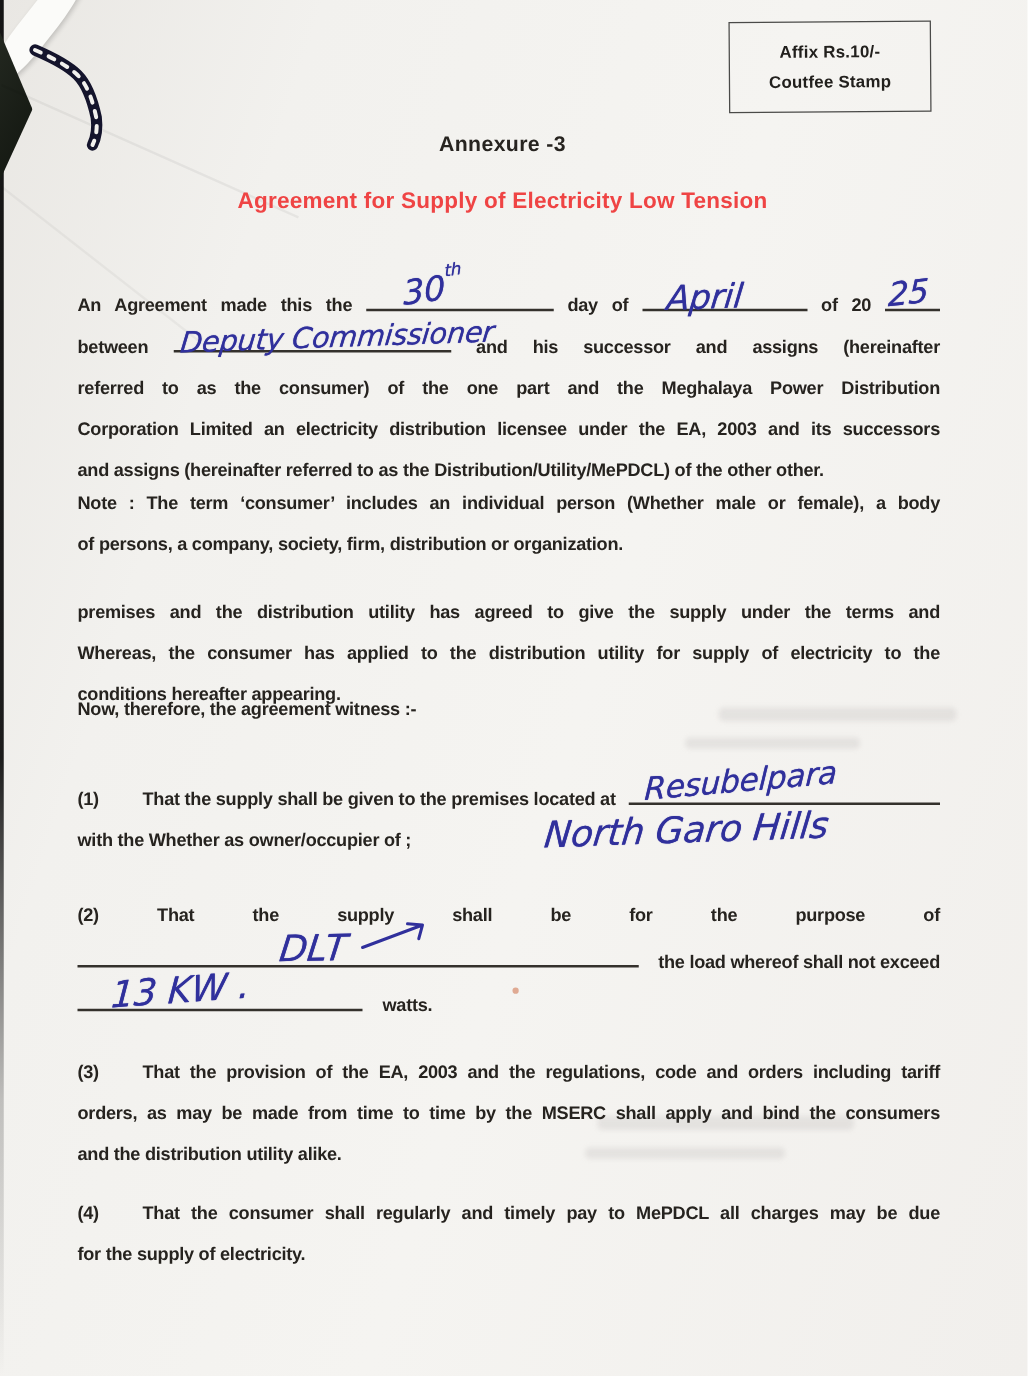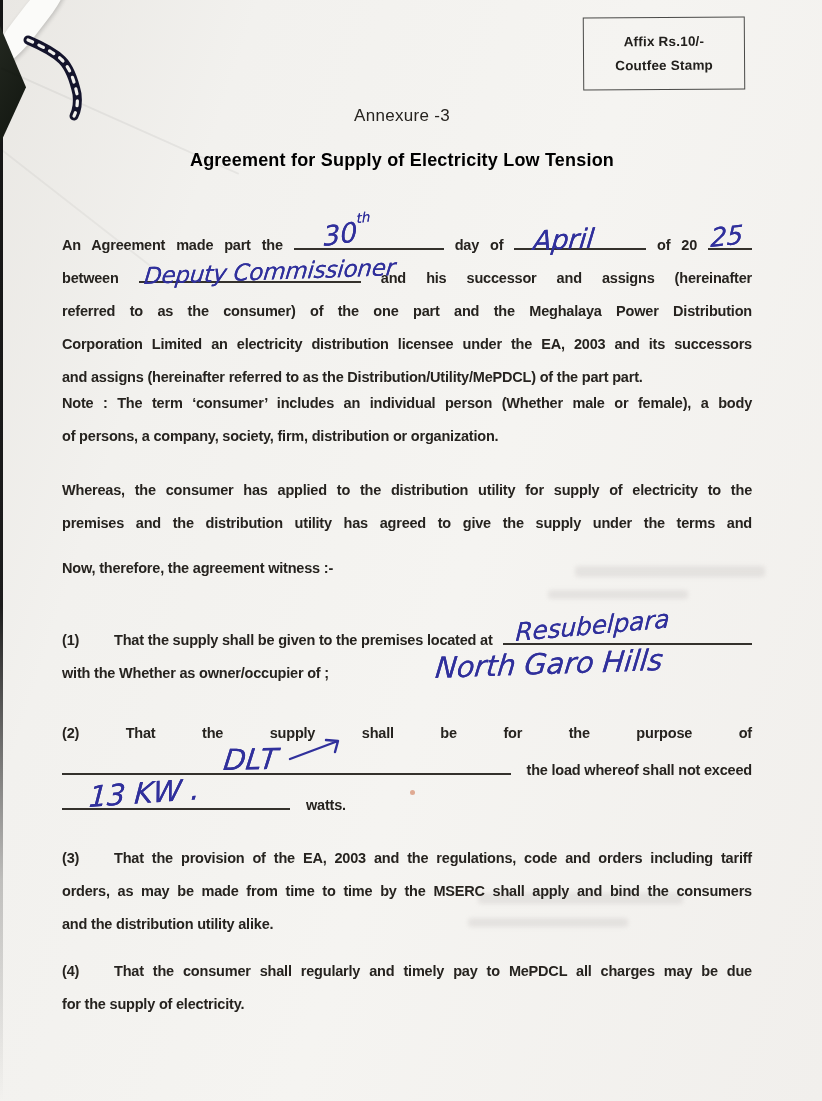--- a/index.html
+++ b/index.html
@@ -25,23 +25,23 @@
   .speck{position:absolute;width:5px;height:5px;border-radius:50%;background:rgba(205,110,70,.55);}
 
   
   .stamp{position:absolute;left:583px;top:17px;width:160px;height:71px;
     border:1.5px solid #4a4a48;transform:rotate(-.4deg);
     display:flex;flex-direction:column;align-items:center;justify-content:center;
     color:#22201d;font-weight:700;font-size:13.5px;line-height:24px;letter-spacing:.2px;}
 
   
   .annexure{position:absolute;top:106px;left:0;width:804px;text-align:center;
-    font-size:17px;font-weight:400;color:#272420;letter-spacing:.3px;}
+    font-size:17px;font-weight:700;color:#272420;letter-spacing:.3px;}
   .doc-title{position:absolute;top:150px;left:0;width:804px;text-align:center;
-    font-size:18px;font-weight:700;color:#000000;letter-spacing:.2px;}
+    font-size:18px;font-weight:700;color:#ef4444;letter-spacing:.2px;}
 
   
   .block{position:absolute;left:62px;width:690px;color:#26231f;
     font-size:14.5px;font-weight:700;line-height:33px;letter-spacing:-.2px;}
   .jline{text-align:justify;text-align-last:justify;white-space:normal;}
   .flexline{display:flex;align-items:baseline;}
   .num{display:inline-block;width:52px;flex:0 0 52px;}
   .blank{display:inline-block;position:relative;border-bottom:2px solid #34312c;height:14px;vertical-align:baseline;}
   .blank.grow{flex:1 1 auto;display:block;}
 
@@ -73,21 +73,21 @@
 <div class="stamp">
   <span>Affix Rs.10/-</span>
   <span>Coutfee Stamp</span>
 </div>
 
 <div class="annexure">Annexure -3</div>
 <div class="doc-title">Agreement for Supply of Electricity Low Tension</div>
 
 <div class="block" style="top:229px;">
   <div class="jline">
-    <span>An Agreement made part the</span>
+    <span>An Agreement made this the</span>
     <span class="blank" style="width:150px;">
       <span class="hw" style="left:30px;bottom:-2px;font-size:27px;transform:rotate(-8deg) skewX(-6deg);"><span>30</span><sup>th</sup></span>
     </span>
     <span>day of</span>
     <span class="blank" style="width:132px;">
       <span class="hw" style="left:18px;bottom:-6px;font-size:27px;transform:rotate(-2deg) skewX(-8deg);">April</span>
     </span>
     <span>of 20</span>
     <span class="blank" style="width:44px;">
       <span class="hw" style="left:2px;bottom:-3px;font-size:26px;transform:rotate(-6deg) skewX(-8deg);">25</span>
@@ -95,31 +95,32 @@
   </div>
   <div class="jline">
     <span>between</span>
     <span class="blank" style="width:222px;">
       <span class="hw" style="left:4px;bottom:-7px;font-size:23px;transform:rotate(-2deg) skewX(-8deg);">Deputy Commissioner</span>
     </span>
     <span>and his successor and assigns (hereinafter</span>
   </div>
   <div class="jline">referred to as the consumer) of the one part and the Meghalaya Power Distribution</div>
   <div class="jline">Corporation Limited an electricity distribution licensee under the EA, 2003 and its successors</div>
-  <div>and assigns (hereinafter referred to as the Distribution/Utility/MePDCL) of the part part.</div>
+  <div>and assigns (hereinafter referred to as the Distribution/Utility/MePDCL) of the other other.</div>
 </div>
 
 <div class="block" style="top:387px;">
   <div class="jline">Note : The term ‘consumer’ includes an individual person (Whether male or female), a body</div>
   <div>of persons, a company, society, firm, distribution or organization.</div>
 </div>
 
 <div class="block" style="top:474px;">
+  <div class="jline">premises and the distribution utility has agreed to give the supply under the terms and</div>
   <div class="jline">Whereas, the consumer has applied to the distribution utility for supply of electricity to the</div>
-  <div class="jline">premises and the distribution utility has agreed to give the supply under the terms and</div>
+  <div>conditions hereafter appearing.</div>
 </div>
 
 <div class="block" style="top:552px;">
   <div>Now, therefore, the agreement witness :-</div>
 </div>
 
 <div class="block" style="top:624px;">
   <div class="flexline">
     <span class="num">(1)</span>
     <span style="white-space:nowrap;">That the supply shall be given to the premises located at</span>

